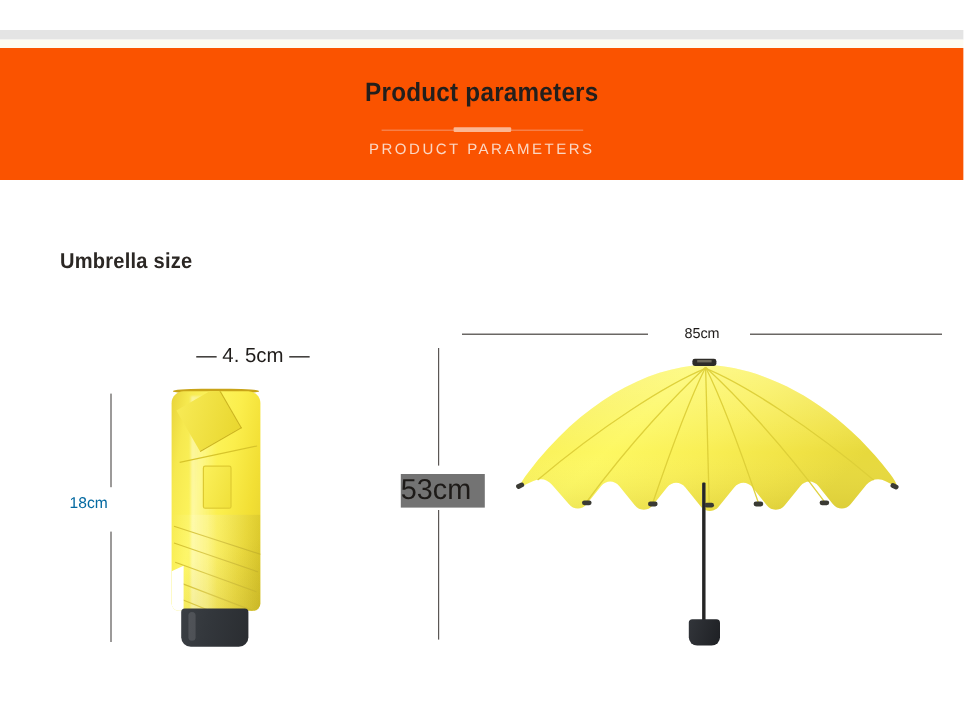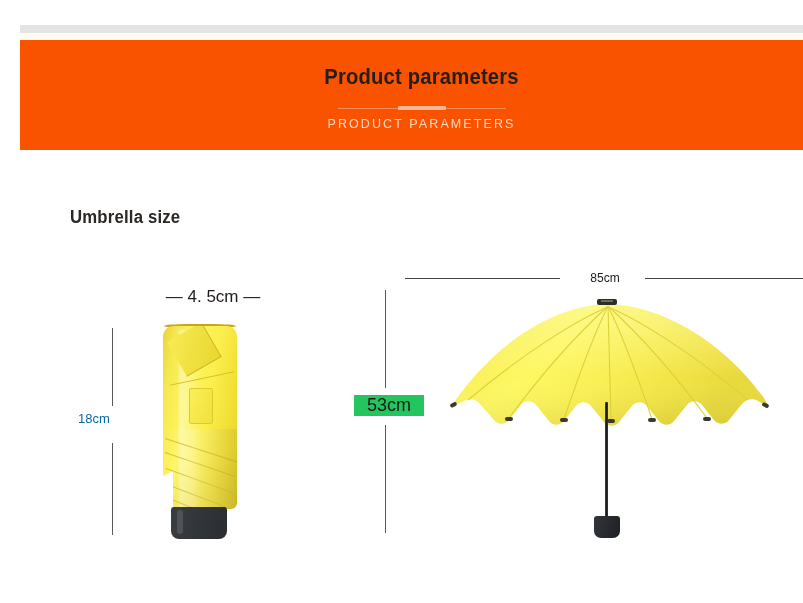--- a/index.html
+++ b/index.html
@@ -9,21 +9,20 @@
     height: 603px;
     overflow: hidden;
     background: #ffffff;
     font-family: "Liberation Sans", sans-serif;
   }
   #page {
     position: relative;
     width: 738px;
     height: 603px;
     background: #ffffff;
-    margin-left: 20px;
   }
 
   
   .top-gray-strip {
     position: absolute;
     left: 0; top: 25px;
     width: 803px; height: 8px;
     background: #e4e4e4;
   }
   .top-cream-strip {
@@ -99,21 +98,21 @@
     transform-origin: left center;
   }
 
   
   .folded-group { position: absolute; left: 0; top: 0; }
 
   .dim-45 {
     position: absolute;
     left: 128px; top: 287px;
     width: 130px;
-    text-align: center;
+    text-align: right;
     color: #201d1b;
     font-size: 17px;
     letter-spacing: 0px;
     white-space: nowrap;
   }
 
   .vline-18 {
     position: absolute;
     left: 92px;
     width: 1px;
@@ -278,24 +277,24 @@
     left: 365px;
     width: 1px;
     background: #5b5755;
   }
   .vline-53.seg-top { top: 290px; height: 98px; }
   .vline-53.seg-bottom { top: 425px; height: 108px; }
   .dim-53 {
     position: absolute;
     left: 334px; top: 395px;
     width: 70px;
-    text-align: center;
+    text-align: left;
     color: #1d1a18;
-    font-size: 18px;
-    background: #22c55e;
+    font-size: 24px;
+    background: #737373;
   }
 
   .open-umbrella {
     position: absolute;
     left: 388px; top: 298px;
     width: 400px;
     height: 250px;
   }
   .canopy-svg { position: absolute; left: 0; top: 0; }
   .finial {

